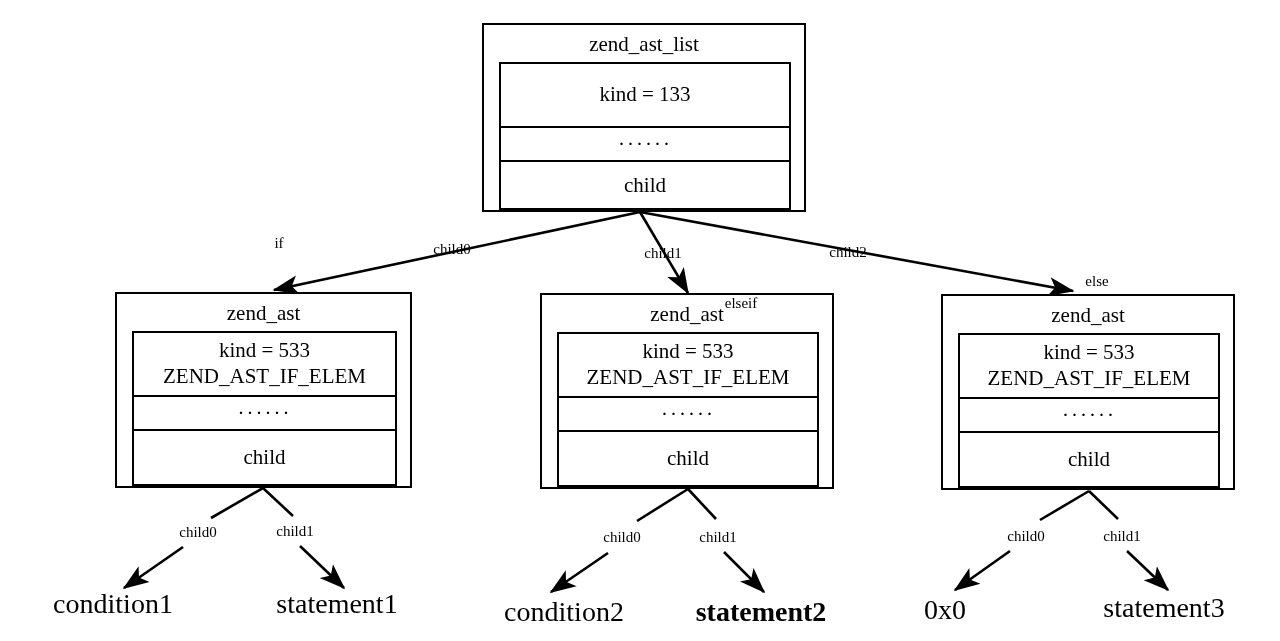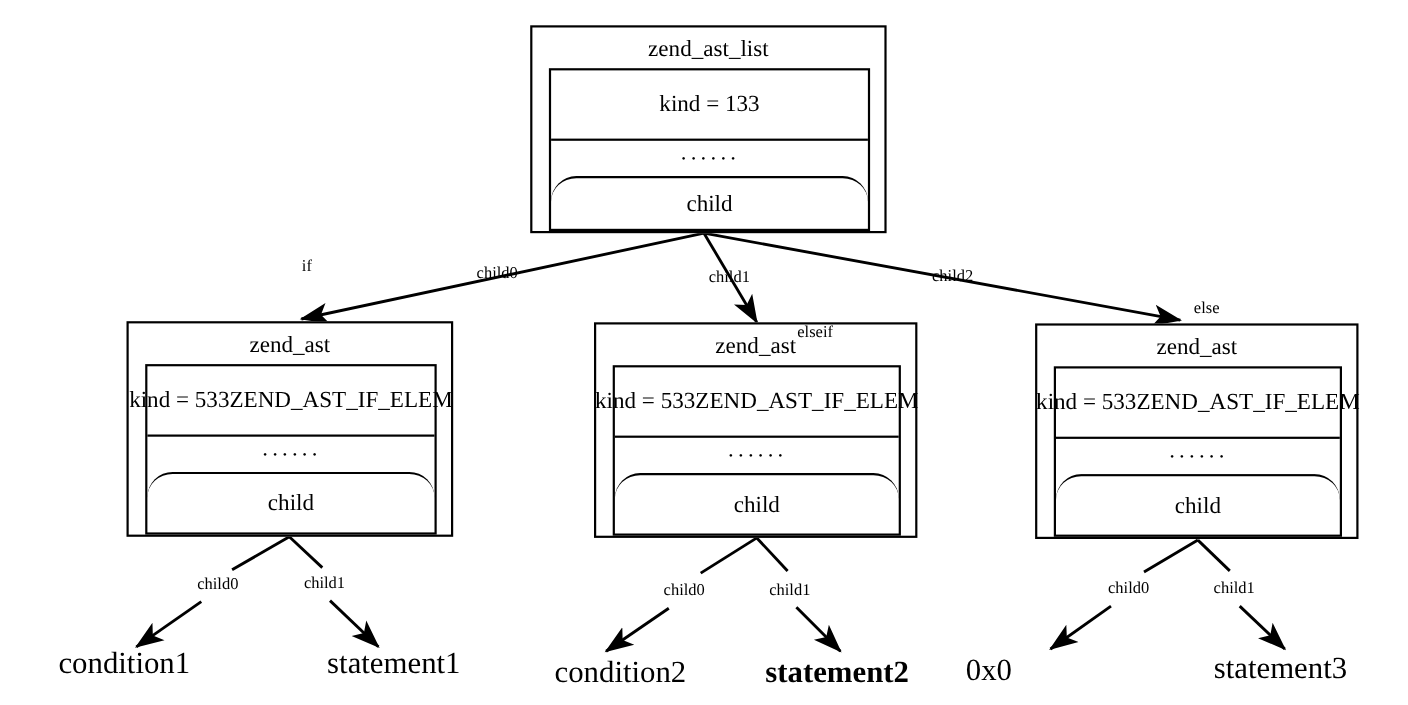--- a/index.html
+++ b/index.html
@@ -48,28 +48,28 @@
     margin: 0 13px 0 15px;
     flex: 1 1 auto;
     display: flex;
     flex-direction: column;
   }
   .row {
     box-sizing: border-box;
     text-align: left;
     white-space: nowrap;
     display: flex;
-    flex-direction: row;
+    flex-direction: column;
     align-items: center;
     justify-content: center;
   }
   .row + .row { border-top: 2px solid #000000; }
   .row-kind { font-size: 21px; line-height: 1.22; flex: 0 0 62px; }
   .row-dots { font-size: 21px; flex: 0 0 34px; letter-spacing: 2px; }
-  .row-child { font-size: 21px; flex: 1 1 auto; border-radius: 23px; }
+  .row-child { font-size: 21px; flex: 1 1 auto; }
   .kind-line { display: block; }
 
   
   .lbl {
     position: absolute;
     font-size: 15px;
     line-height: 1;
     white-space: nowrap;
     transform: translate(-50%, -50%);
   }
@@ -157,32 +157,32 @@
       </div>
       <div class="row row-dots">······</div>
       <div class="row row-child">child</div>
     </div>
   </div>
 
   <div class="lbl" style="left:279px; top:243px;">if</div>
   <div class="lbl" style="left:452px; top:249px;">child0</div>
   <div class="lbl" style="left:663px; top:253px;">child1</div>
   <div class="lbl" style="left:741px; top:267px;margin-top:36px;">elseif</div>
-  <div class="lbl" style="left:866px; top:252px;">child2</div>
+  <div class="lbl" style="left:848px; top:252px;">child2</div>
   <div class="lbl" style="left:1097px; top:281px;">else</div>
 
   <div class="lbl" style="left:198px; top:532px;">child0</div>
   <div class="lbl" style="left:295px; top:531px;">child1</div>
 
   <div class="lbl" style="left:622px; top:537px;">child0</div>
   <div class="lbl" style="left:718px; top:537px;">child1</div>
 
   <div class="lbl" style="left:1026px; top:536px;">child0</div>
   <div class="lbl" style="left:1122px; top:536px;">child1</div>
 
   <div class="leaf" style="left:113px; top:604px;">condition1</div>
-  <div class="leaf" style="left:337px; top:604px;margin-left:21px;">statement1</div>
+  <div class="leaf" style="left:337px; top:604px;">statement1</div>
   <div class="leaf" style="left:536px; top:612px;margin-left:28px;">condition2</div>
   <div class="leaf" style="left:761px; top:612px;font-weight:bold;">statement2</div>
-  <div class="leaf" style="left:899px; top:610px;">0x0</div>
+  <div class="leaf" style="left:945px; top:610px;">0x0</div>
   <div class="leaf" style="left:1164px; top:608px;text-align:right;">statement3</div>
 
 </div>
 
 </body></html>

